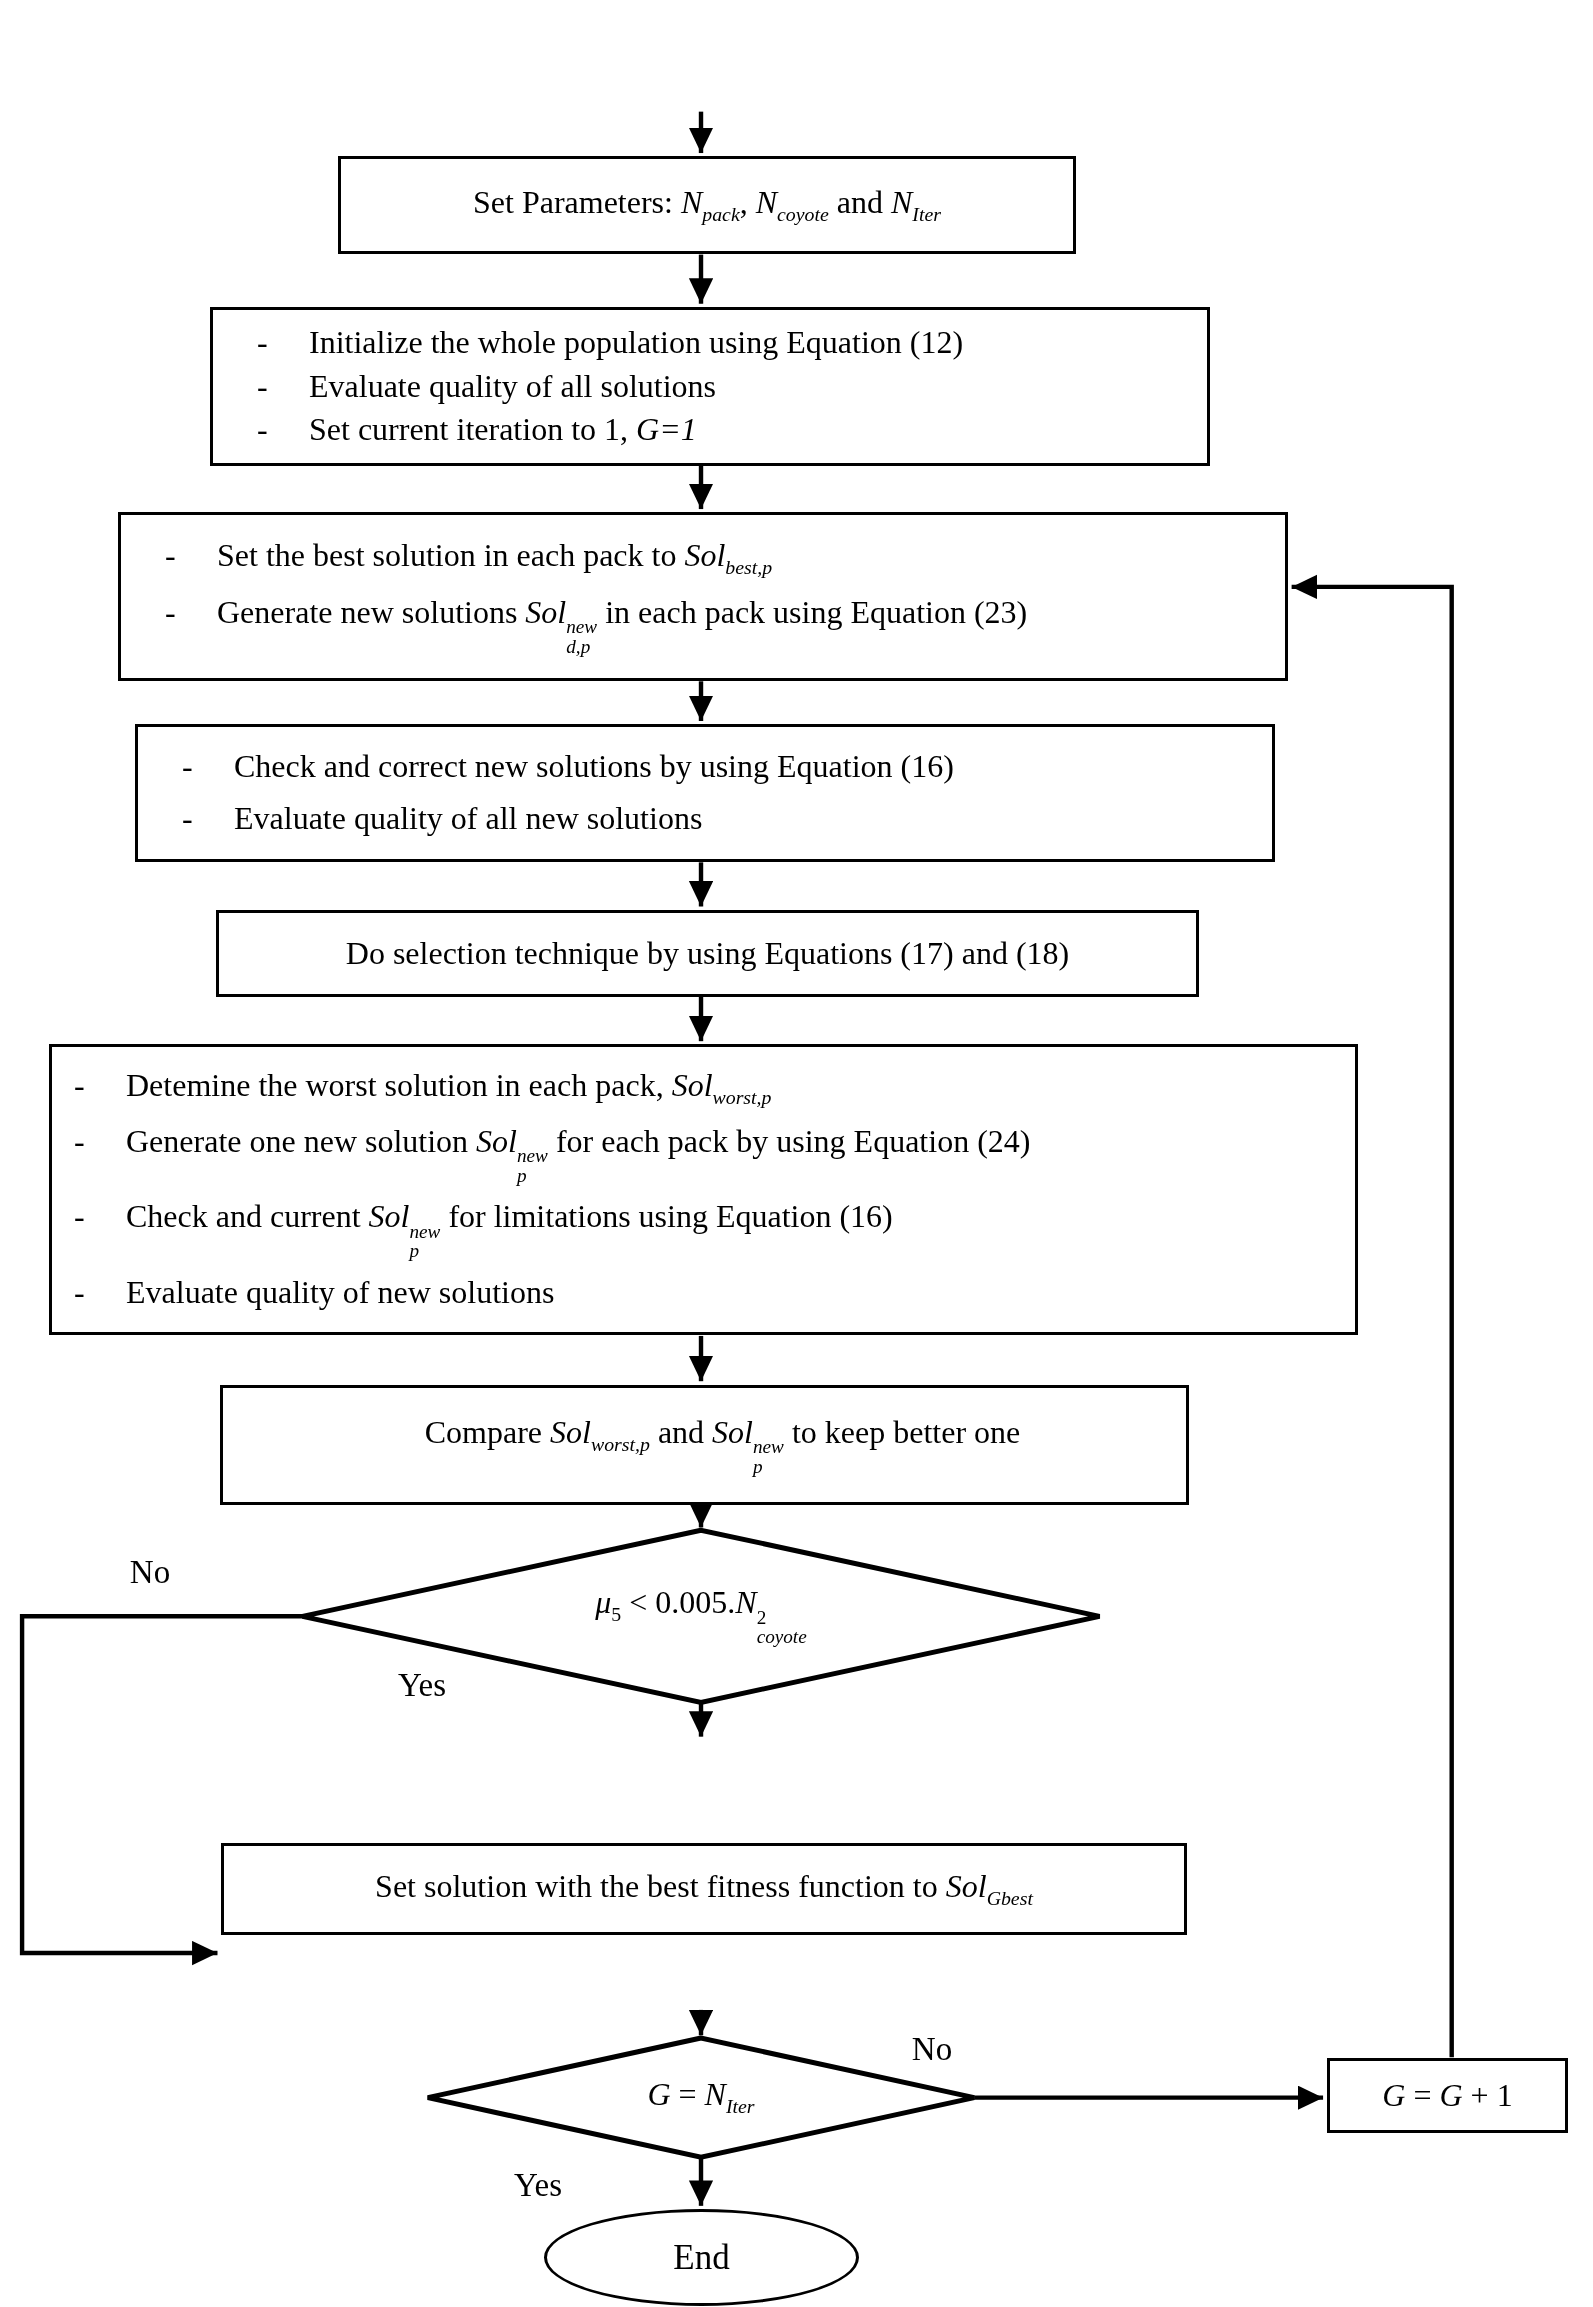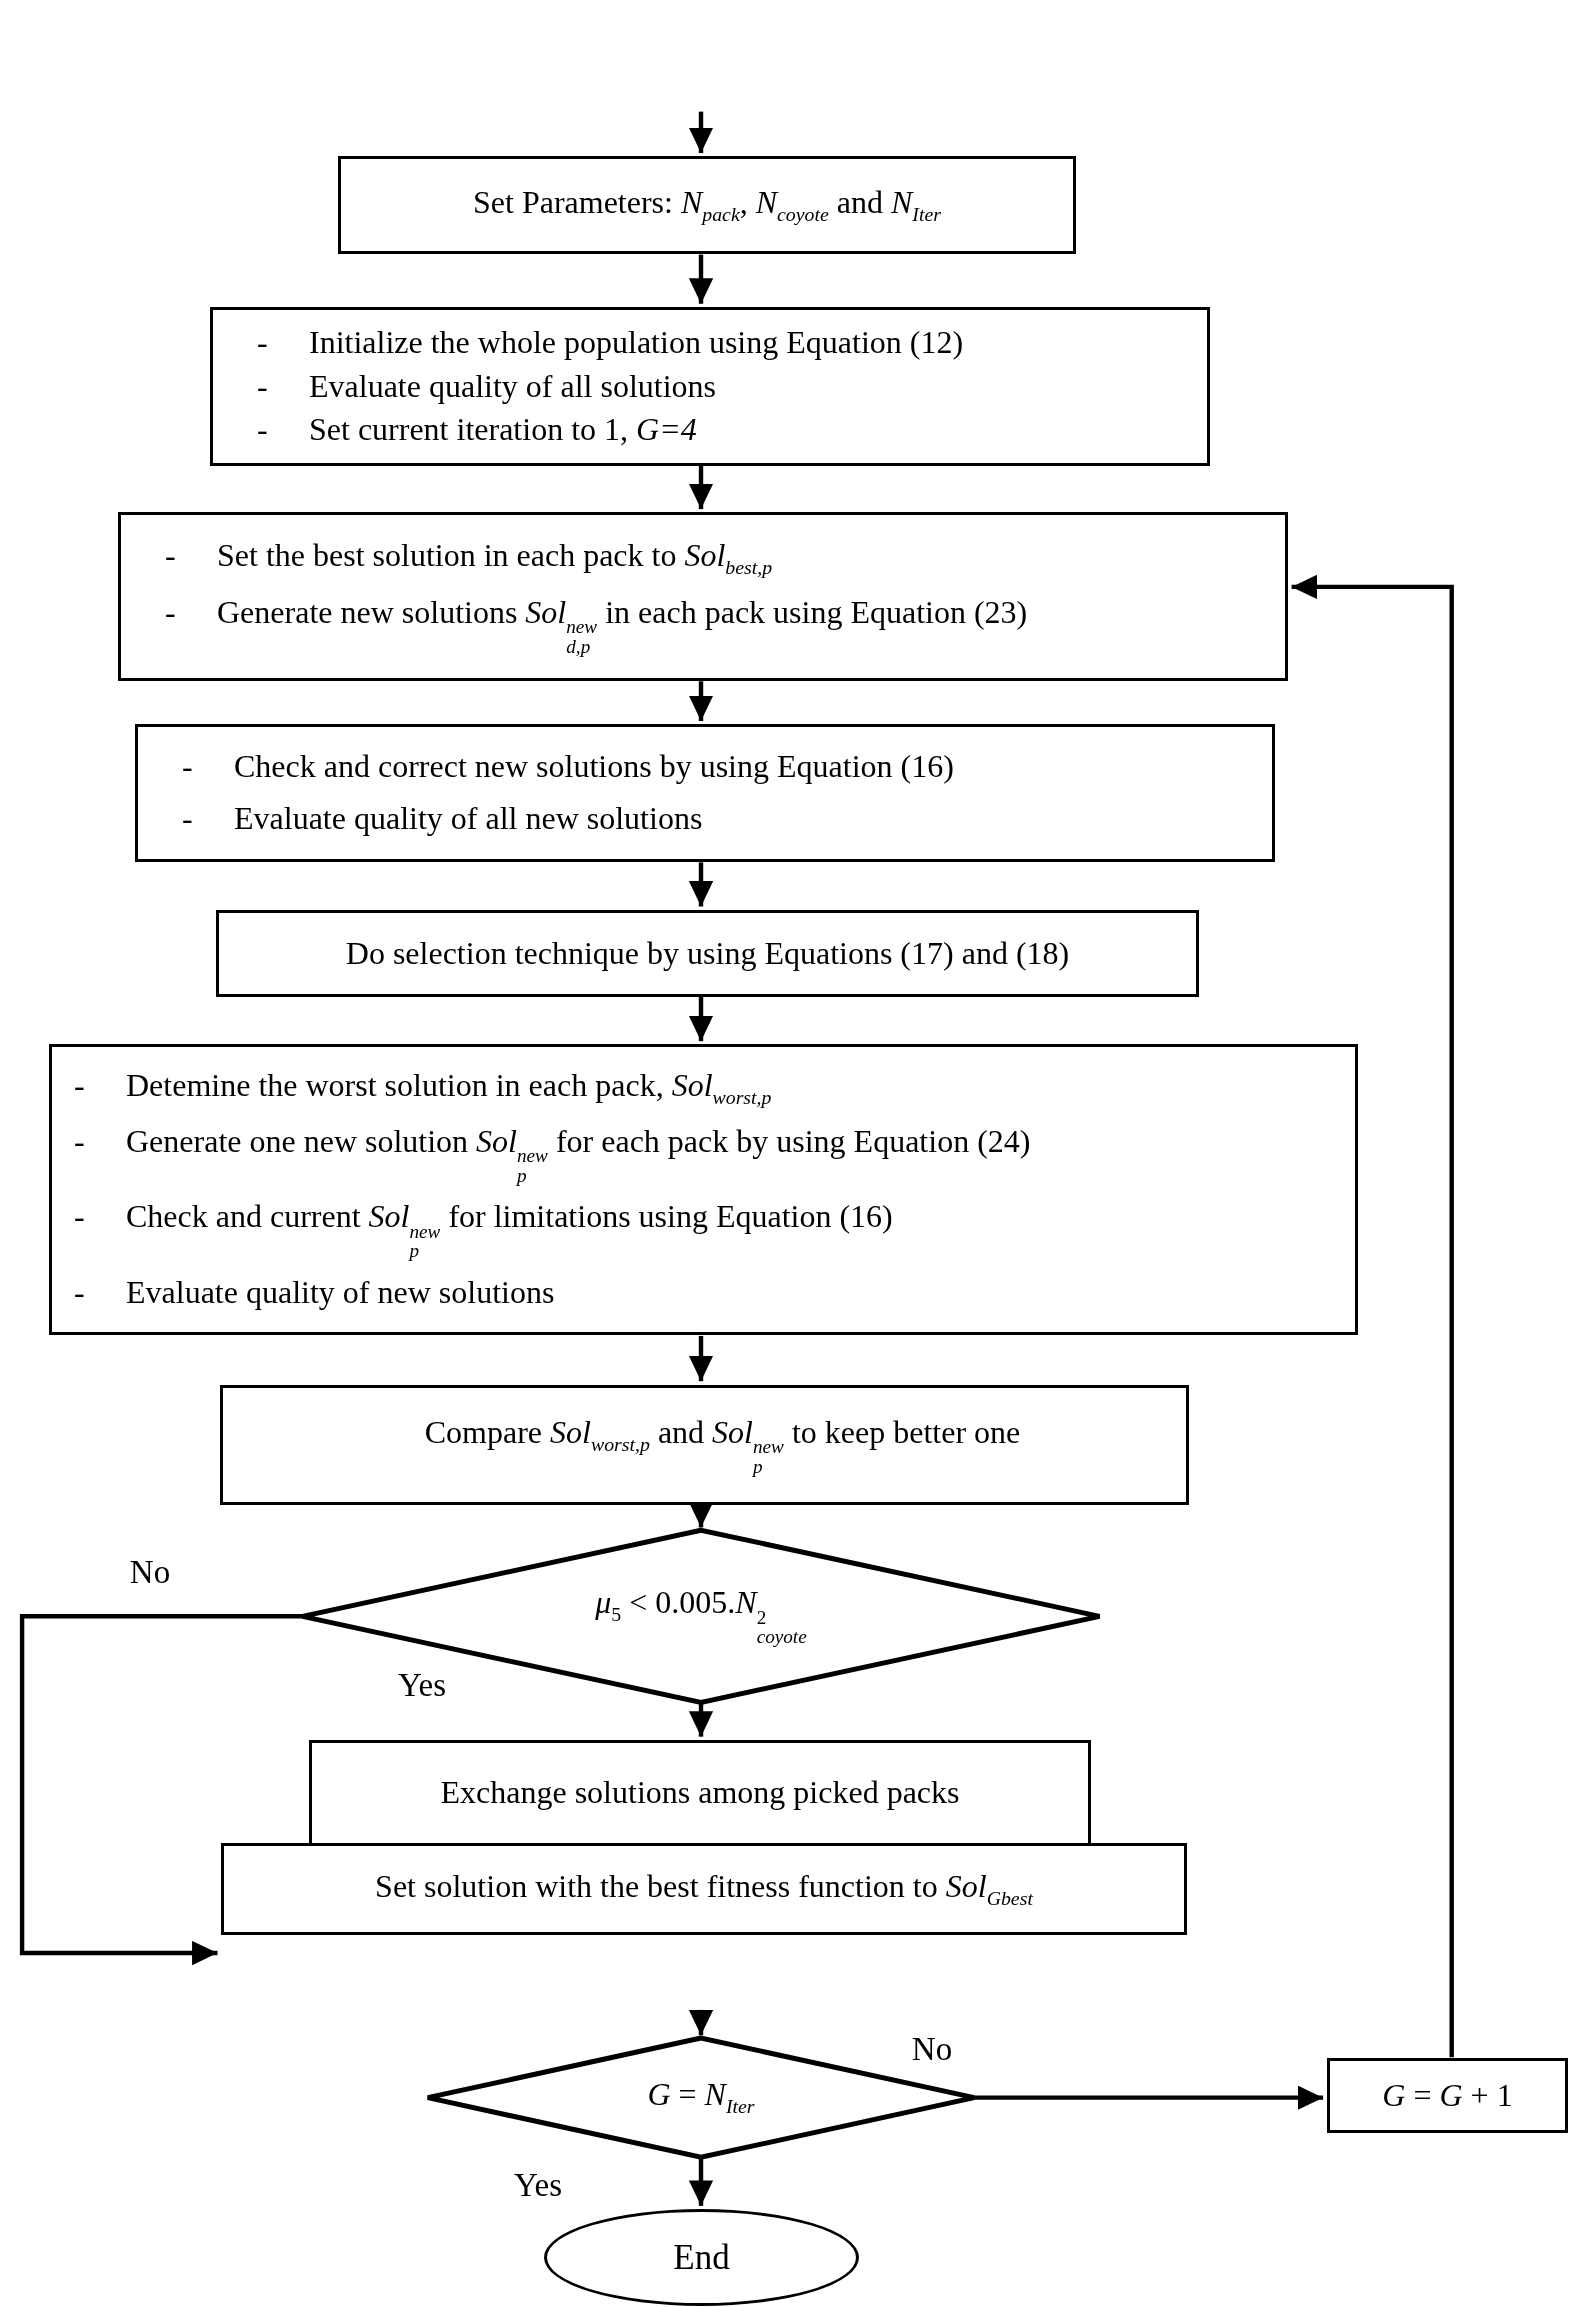--- a/index.html
+++ b/index.html
@@ -79,21 +79,21 @@
     <div class="brow">
       <span class="dash">-</span>
       <span>Initialize the whole population using Equation (12)</span>
     </div>
     <div class="brow">
       <span class="dash">-</span>
       <span>Evaluate quality of all solutions</span>
     </div>
     <div class="brow">
       <span class="dash">-</span>
-      <span><span>Set current iteration to 1, </span><span class="it">G=4</span>
+      <span><span>Set current iteration to 1, </span><span class="it">G=1</span>
       </span>
     </div>
   </div>
 
   <div class="box bullets" style="left:118px; top:512px; width:1170px; height:169px;">
     <div class="brow">
       <span class="dash">-</span>
       <span><span>Set the best solution in each pack to </span><span class="it">Sol</span><span class="sb">best,p</span>
       </span>
     </div>
@@ -159,23 +159,20 @@
   </div>
 
   <div class="dtext" style="left:701px; top:1615px;"><span class="it">μ</span><span class="sbr">5</span><span> &lt; 0.005.</span><span class="it">N</span><span class="ss">
         <span class="up ro">2</span>
         <span class="dn it">coyote</span>
       </span>
   </div>
   <div class="lbl" style="left:150px; top:1572px;">No</div>
   <div class="lbl" style="left:422px; top:1685px;">Yes</div>
 
-  <div class="box center" style="left:309px; top:1740px; width:782px; height:106px;">
-    <span>Exchange solutions among picked packs</span>
-  </div>
 
   <div class="box center" style="left:221px; top:1843px; width:966px; height:92px;">
     <span><span>Set solution with the best fitness function to </span><span class="it">Sol</span><span class="sb">Gbest</span>
     </span>
   </div>
 
   <div class="dtext" style="left:701px; top:2097px;"><span class="it">G</span><span> = </span><span class="it">N</span><span class="sb">Iter</span>
   </div>
   <div class="lbl" style="left:932px; top:2049px;">No</div>
   <div class="lbl" style="left:538px; top:2185px;">Yes</div>

